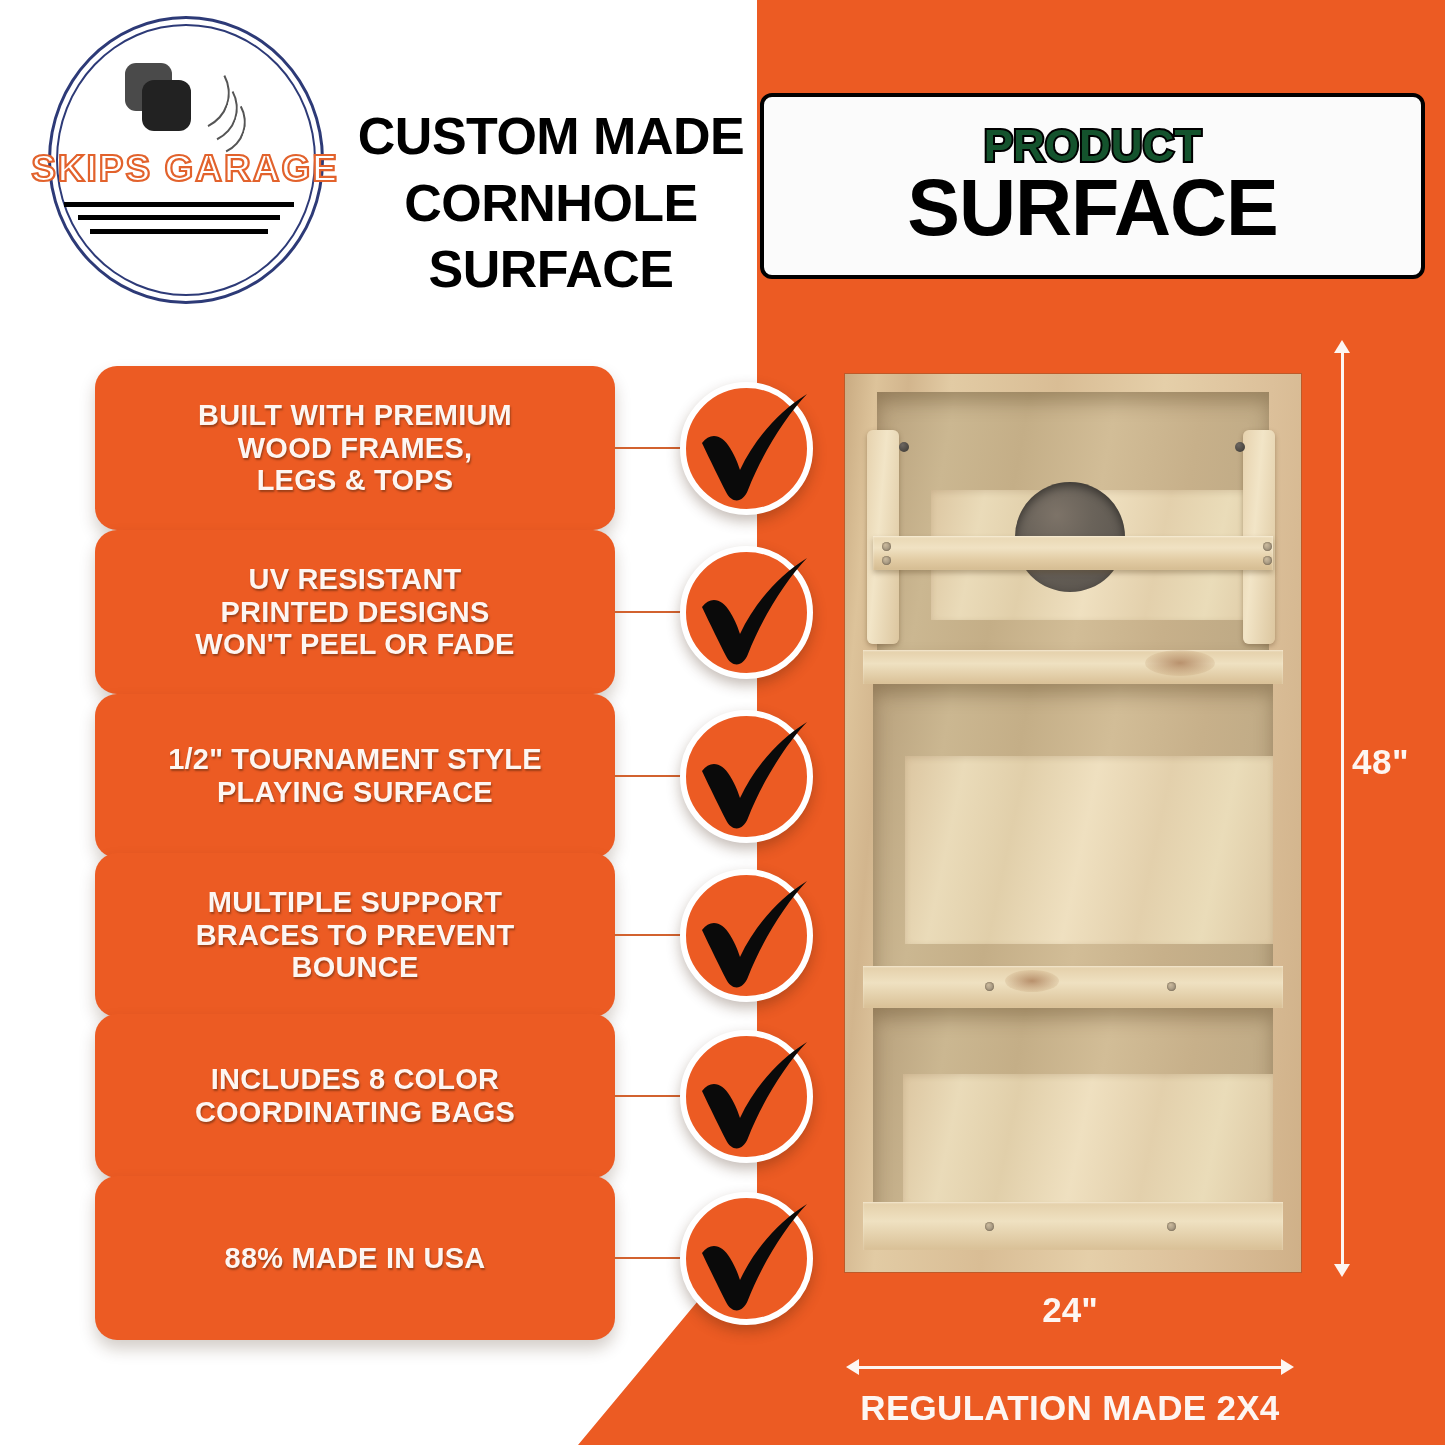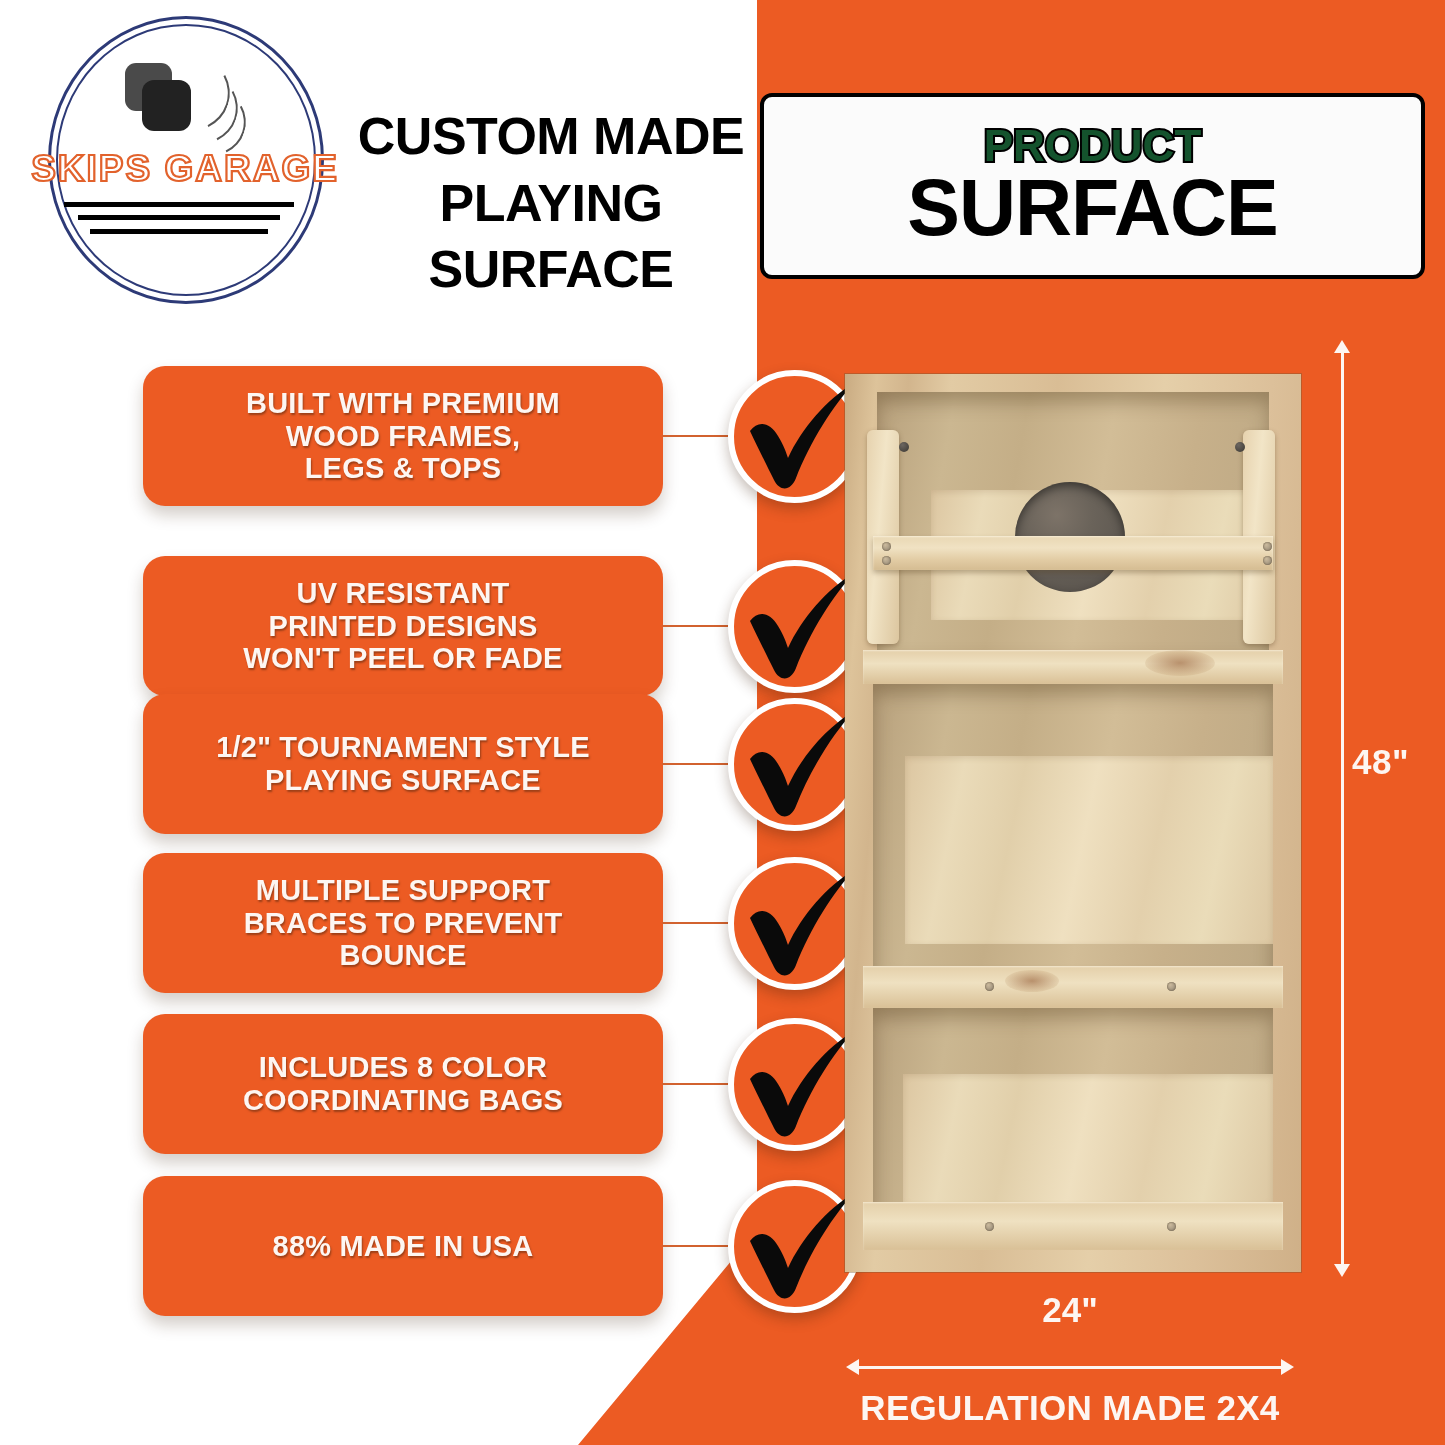--- a/index.html
+++ b/index.html
@@ -74,21 +74,21 @@
     font-size:44px; font-weight:800; letter-spacing:0px; line-height:0.98;
     color:#14532d; -webkit-text-stroke:4px #000;
     paint-order: stroke fill;
   }
   .pf-features {
     font-size:79px; font-weight:800; letter-spacing:-1px; line-height:0.99;
     color:#000; margin-top:2px;
   }
 
   
-  .feature-row { position:absolute; left:0; width:840px; height:140px; z-index:3;margin-left:48px; }
+  .feature-row { position:absolute; left:0; width:840px; height:164px; z-index:3; }
   .pill {
     position:absolute; left:95px; top:0; width:520px; height:100%;
     background:#ec5b23; border-radius:22px;
     display:flex; align-items:center; justify-content:center; text-align:center;
     color:#fdf6f2; font-size:29px; font-weight:600; line-height:1.13;
     letter-spacing:0.2px; padding:0 14px;
     box-shadow: 0 9px 16px rgba(60,30,10,0.22);
     text-shadow: 1px 2px 2px rgba(90,40,15,0.55);
   }
   .connector {
@@ -215,40 +215,40 @@
     <div class="arc arc2"></div>
     <div class="arc arc3"></div>
     <div class="logo-text">SKIPS GARAGE</div>
     <div class="logo-line l1"></div>
     <div class="logo-line l2"></div>
     <div class="logo-line l3"></div>
   </div>
 
   <div class="header-title">
     <div>CUSTOM MADE</div>
-    <div>PLAYING</div>
+    <div>CORNHOLE</div>
     <div>SURFACE</div>
   </div>
 
   <div class="pf-box">
     <div class="pf-product">PRODUCT</div>
     <div class="pf-features">SURFACE</div>
   </div>
 
   <div class="feature-row" style="top:366px">
     <div class="pill">BUILT WITH PREMIUM<br>WOOD FRAMES,<br>LEGS &amp; TOPS</div>
     <div class="connector"></div>
     <div class="check-circle">
       <svg class="check-mark" viewBox="0 0 133 133">
         <path d="M22 61 C30 50, 42 52, 50 66 C56 76, 58 82, 60 88 C74 58, 98 30, 127 12 C106 34, 82 72, 68 108 C63 121, 52 122, 46 110 C40 98, 30 78, 22 61 Z" fill="#0a0a0a"></path>
       </svg>
     </div>
   </div>
 
-  <div class="feature-row" style="top:556px">
+  <div class="feature-row" style="top:530px">
     <div class="pill">UV RESISTANT<br>PRINTED DESIGNS<br>WON'T PEEL OR FADE</div>
     <div class="connector"></div>
     <div class="check-circle">
       <svg class="check-mark" viewBox="0 0 133 133">
         <path d="M22 61 C30 50, 42 52, 50 66 C56 76, 58 82, 60 88 C74 58, 98 30, 127 12 C106 34, 82 72, 68 108 C63 121, 52 122, 46 110 C40 98, 30 78, 22 61 Z" fill="#0a0a0a"></path>
       </svg>
     </div>
   </div>
 
   <div class="feature-row" style="top:694px">

